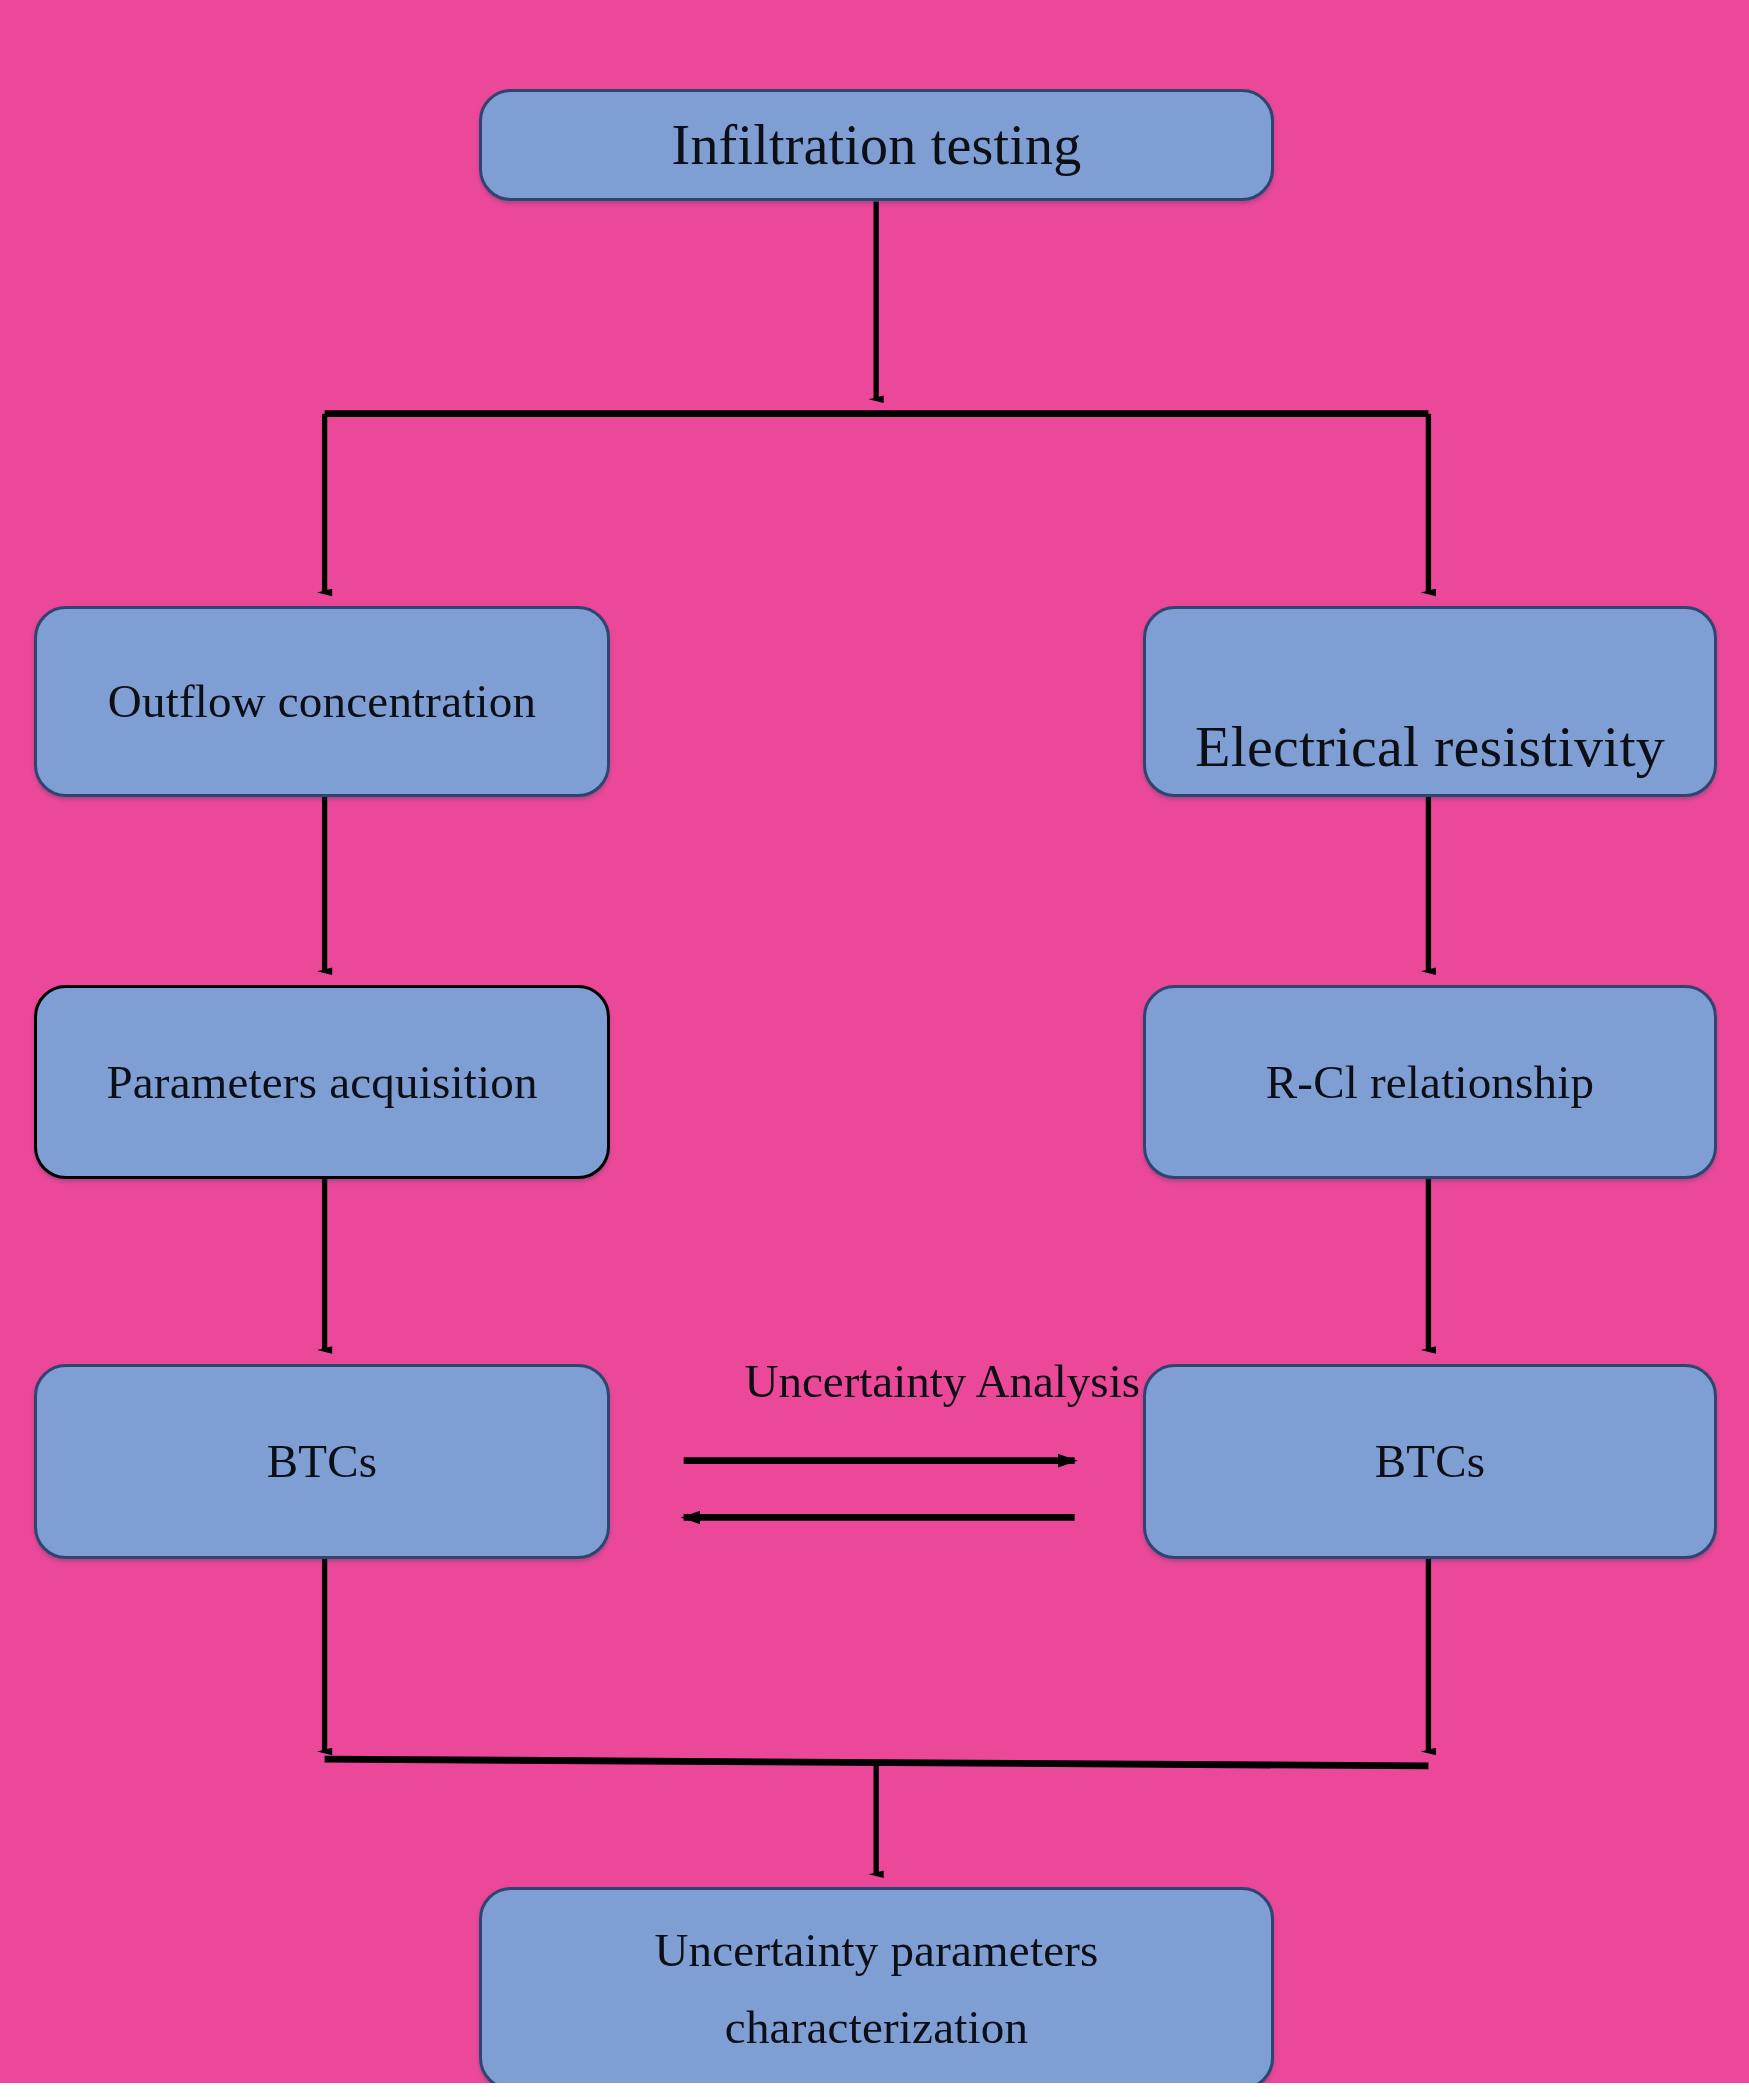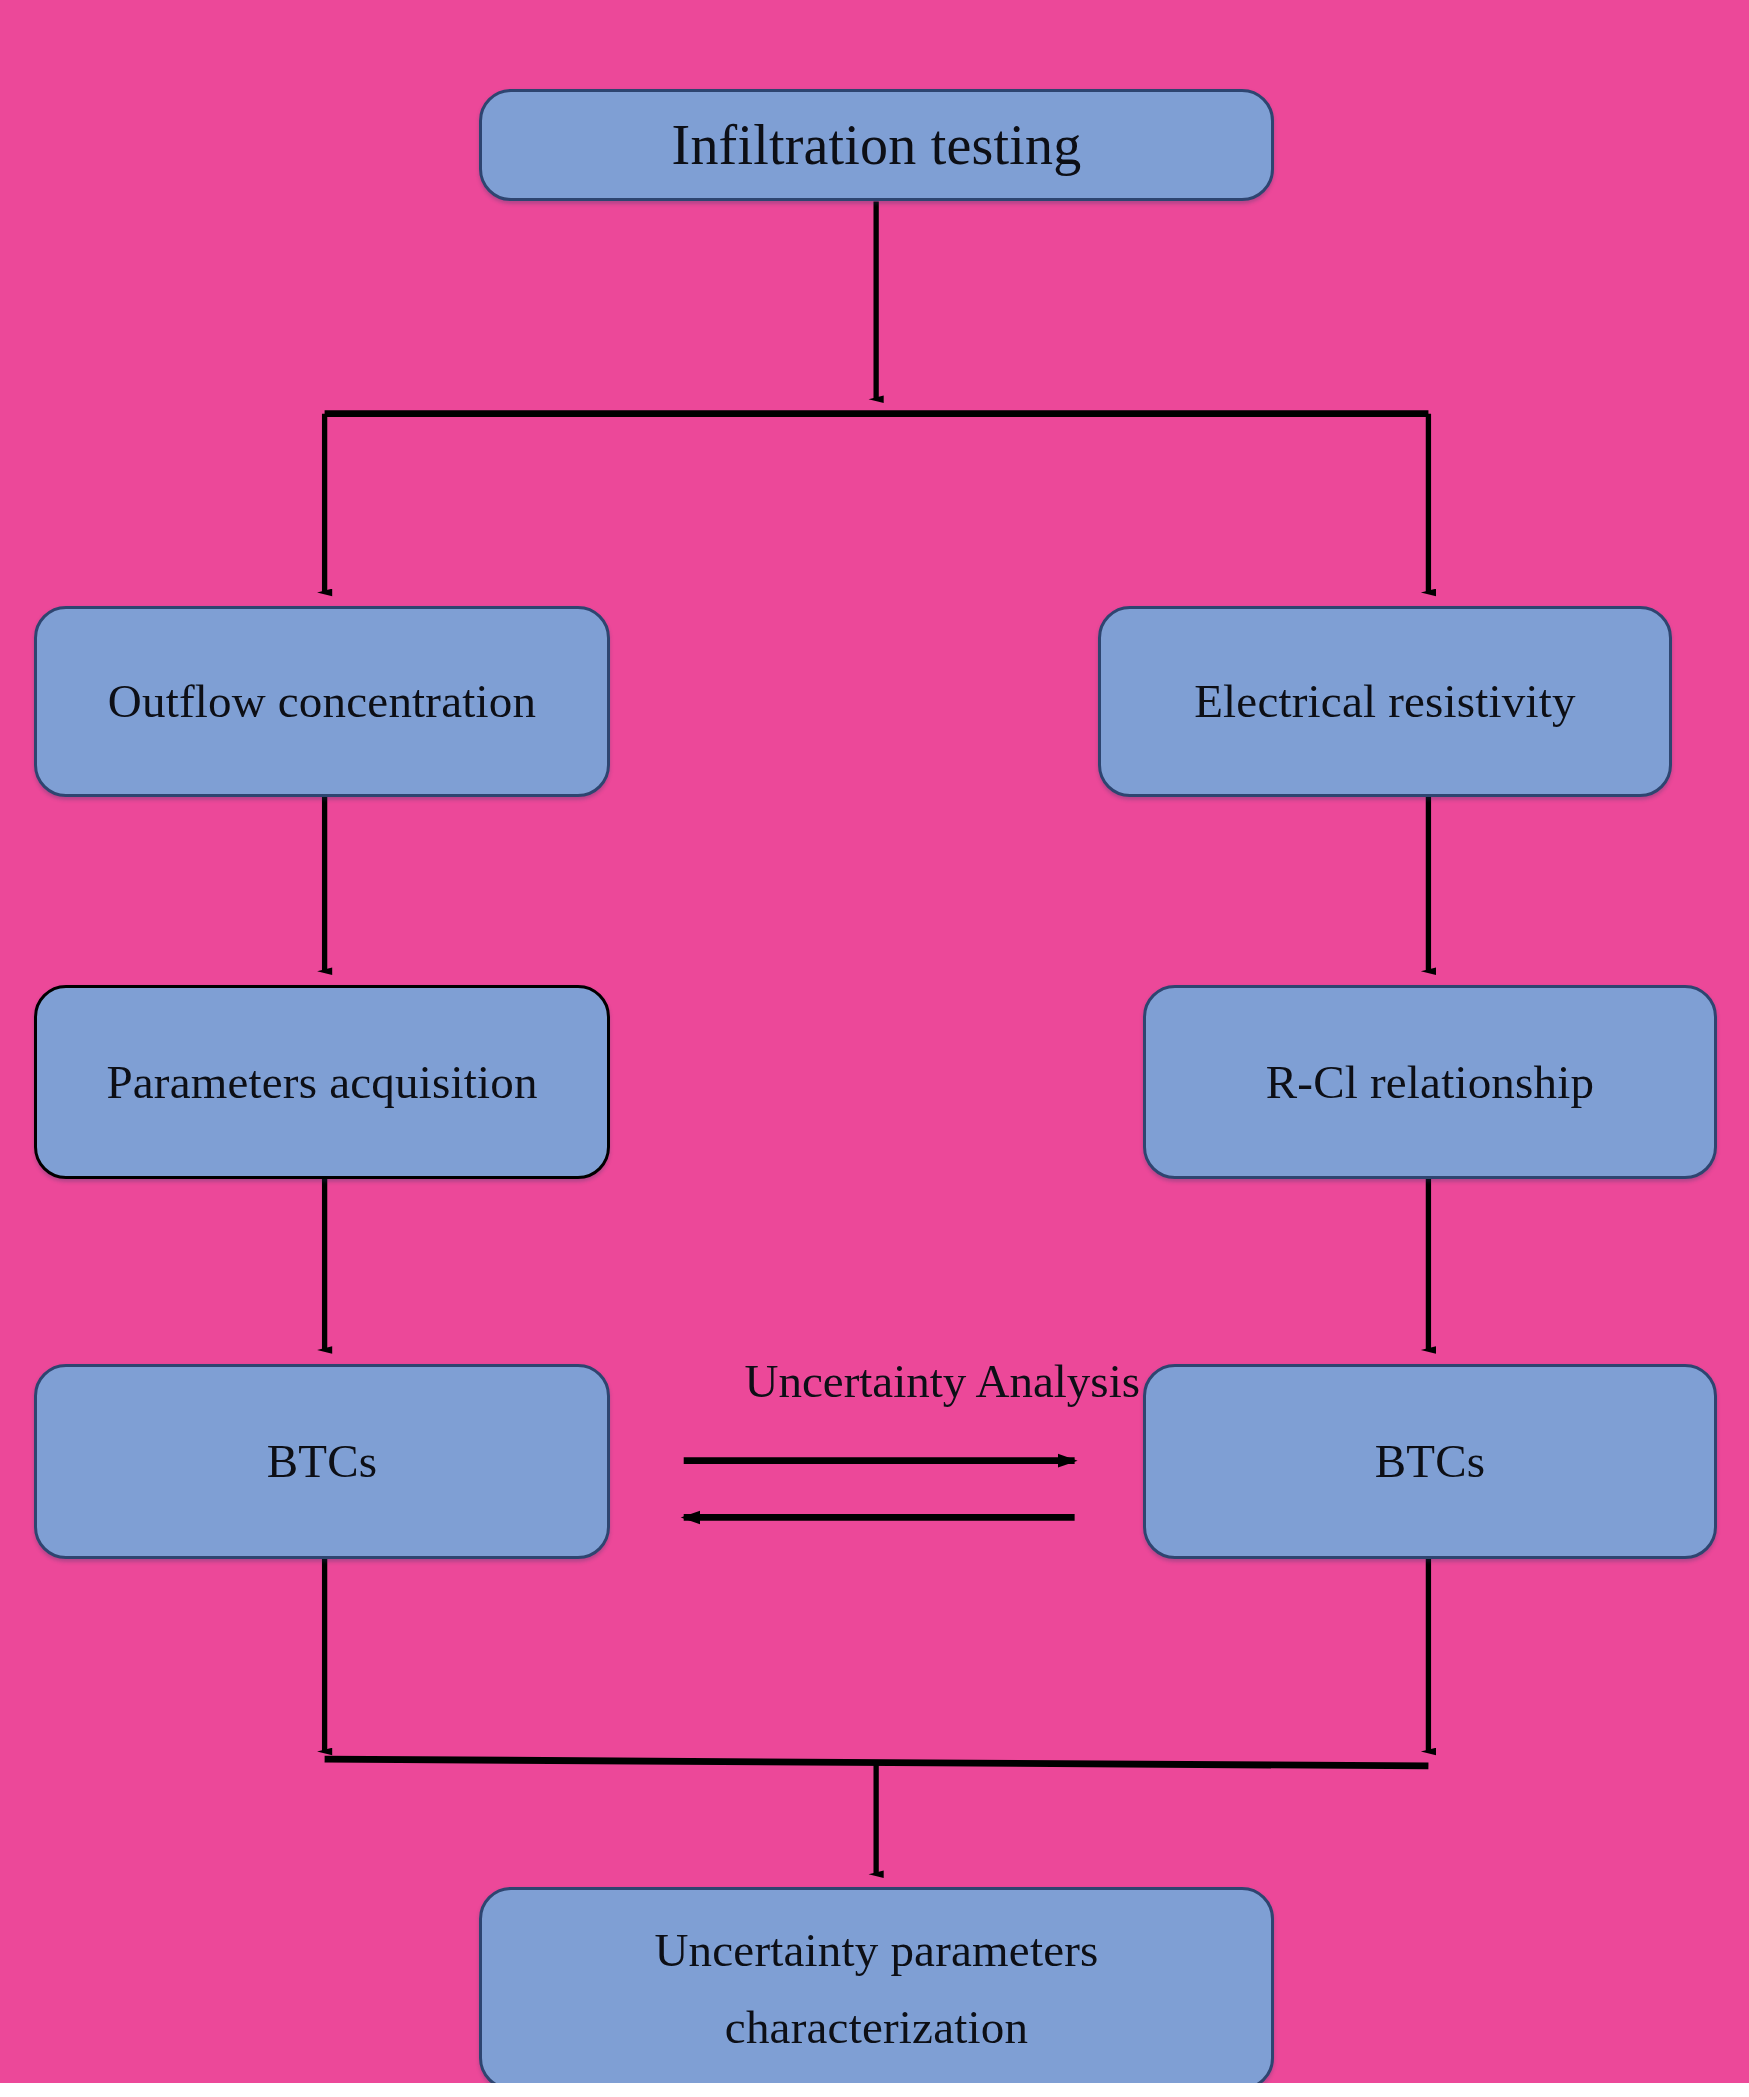--- a/index.html
+++ b/index.html
@@ -47,22 +47,23 @@
   
   #node-top {
     left: 479px; top: 89px; width: 795px; height: 112px;
     font-size: 56px;
   }
   #node-left-1 {
     left: 34px; top: 606px; width: 576px; height: 191px;
     font-size: 47px;
   }
   #node-right-1 {
-    left: 1098px; top: 606px; width: 574px; height: 191px;
-    font-size: 47px;
+    left: 1143px; top: 606px; width: 574px; height: 191px;
+    font-size: 58px;
+    justify-content: flex-end;
   }
   #node-left-2 {
     left: 34px; top: 985px; width: 576px; height: 194px;
     font-size: 47px;
   }
   #node-right-2 {
     left: 1143px; top: 985px; width: 574px; height: 194px;
     font-size: 47px;
     align-items: flex-end;
   }

